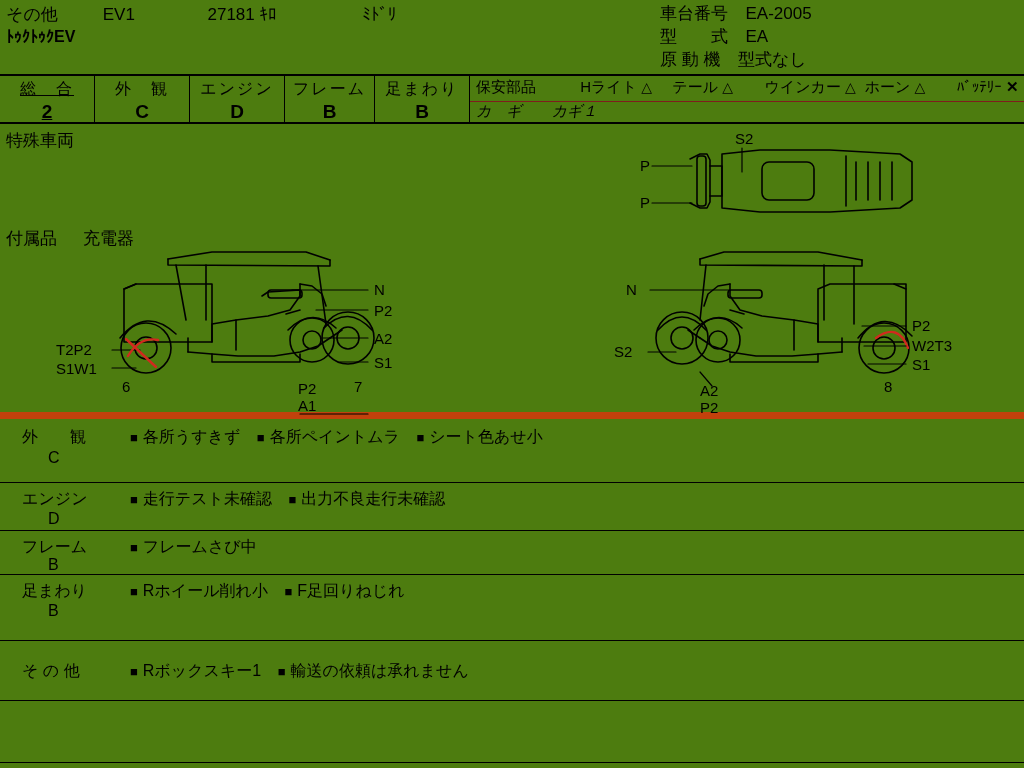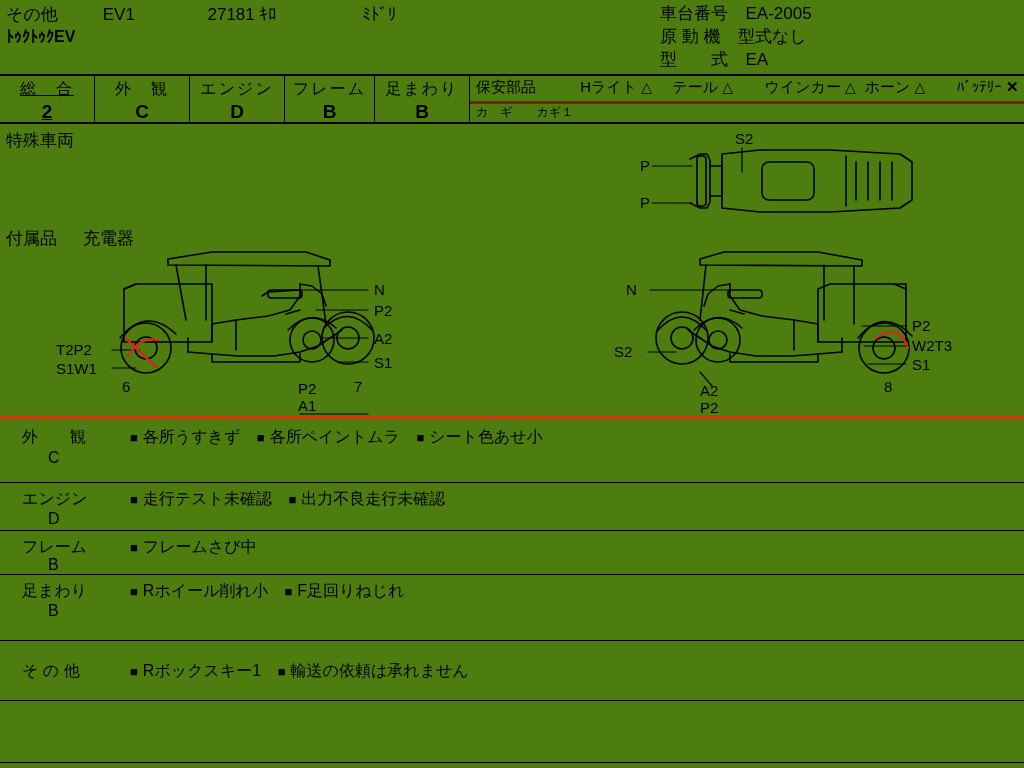--- a/index.html
+++ b/index.html
@@ -101,39 +101,40 @@
     width: 554px;
     height: 23px;
     font-size: 15px;
     white-space: nowrap;
   }
   .gright .rline2 {
     position: absolute;
     left: 0; top: 25px;
     width: 554px;
     height: 23px;
-    font-size: 12px;
-    border-top: 3px solid #7f1d1d;
+    font-size: 15px;
+    border-top: 1px solid #7f1d1d;
     white-space: nowrap;
     text-align: center;
+    font-style: italic;
   }
   .gright .rline1 span { display: inline-block; }
   .eq-lbl { width: 100px; padding-left: 6px; }
   .eq-item { width: 88px; }
   .eq-item.w-wide { width: 96px; }
   .tri { font-size: 14px; }
   .xx { font-size: 15px; font-weight: bold; }
 
   
   .mid {
     position: absolute;
     left: 0; top: 124px;
     width: 1024px;
     height: 295px;
-    border-bottom: 4px solid #c2410c;
+    border-bottom: 7px solid #c2410c;
     box-sizing: border-box;
   }
   .tokushu {
     position: absolute;
     left: 6px; top: 5px;
     font-size: 17px;
   }
   .fuzoku {
     position: absolute;
     left: 6px; top: 79px;
@@ -212,28 +213,28 @@
       <span class="lbl-color">ﾐﾄﾞﾘ</span>
     </div>
     <div class="hdr-model">ﾄｩｸﾄｩｸEV</div>
     <div class="hdr-right">
       <div class="rrow">
         <span>車台番号</span>
         <span style="display:inline-block;width:8px"></span>
         <span>EA-2005</span>
       </div>
       <div class="rrow">
+        <span>型　　式</span>
+        <span style="display:inline-block;width:8px"></span>
+        <span>EA</span>
+      </div>
+      <div class="rrow">
         <span>原 動 機</span>
         <span style="display:inline-block;width:8px"></span>
         <span>型式なし</span>
-      </div>
-      <div class="rrow">
-        <span>型　　式</span>
-        <span style="display:inline-block;width:8px"></span>
-        <span>EA</span>
       </div>
     </div>
   </div>
 
   <div class="grade">
     <div class="gcell gc0">
       <div class="gt">総　合</div>
       <div class="gv">2</div>
     </div>
     <div class="gcell gc1">

